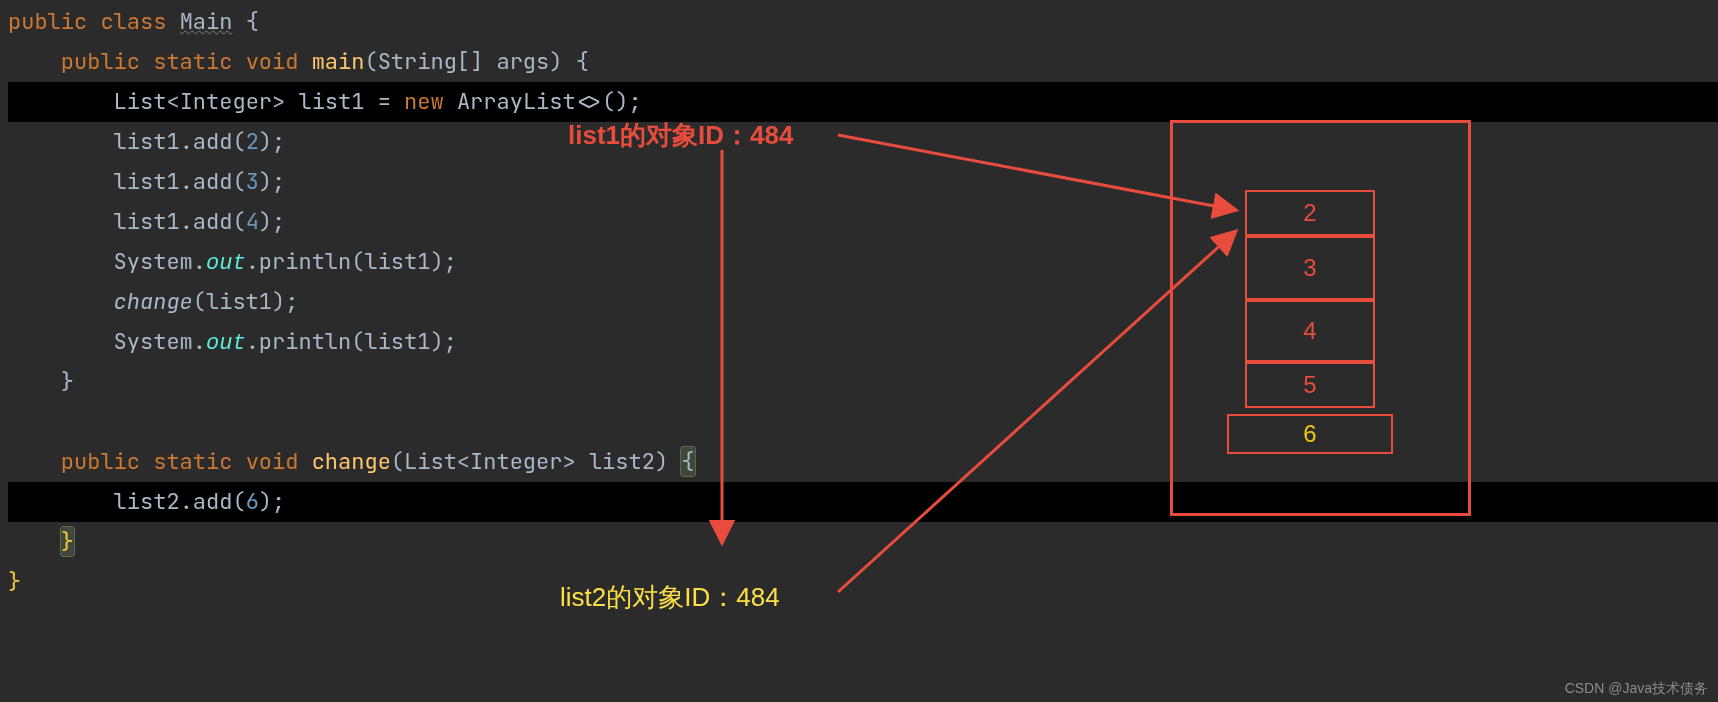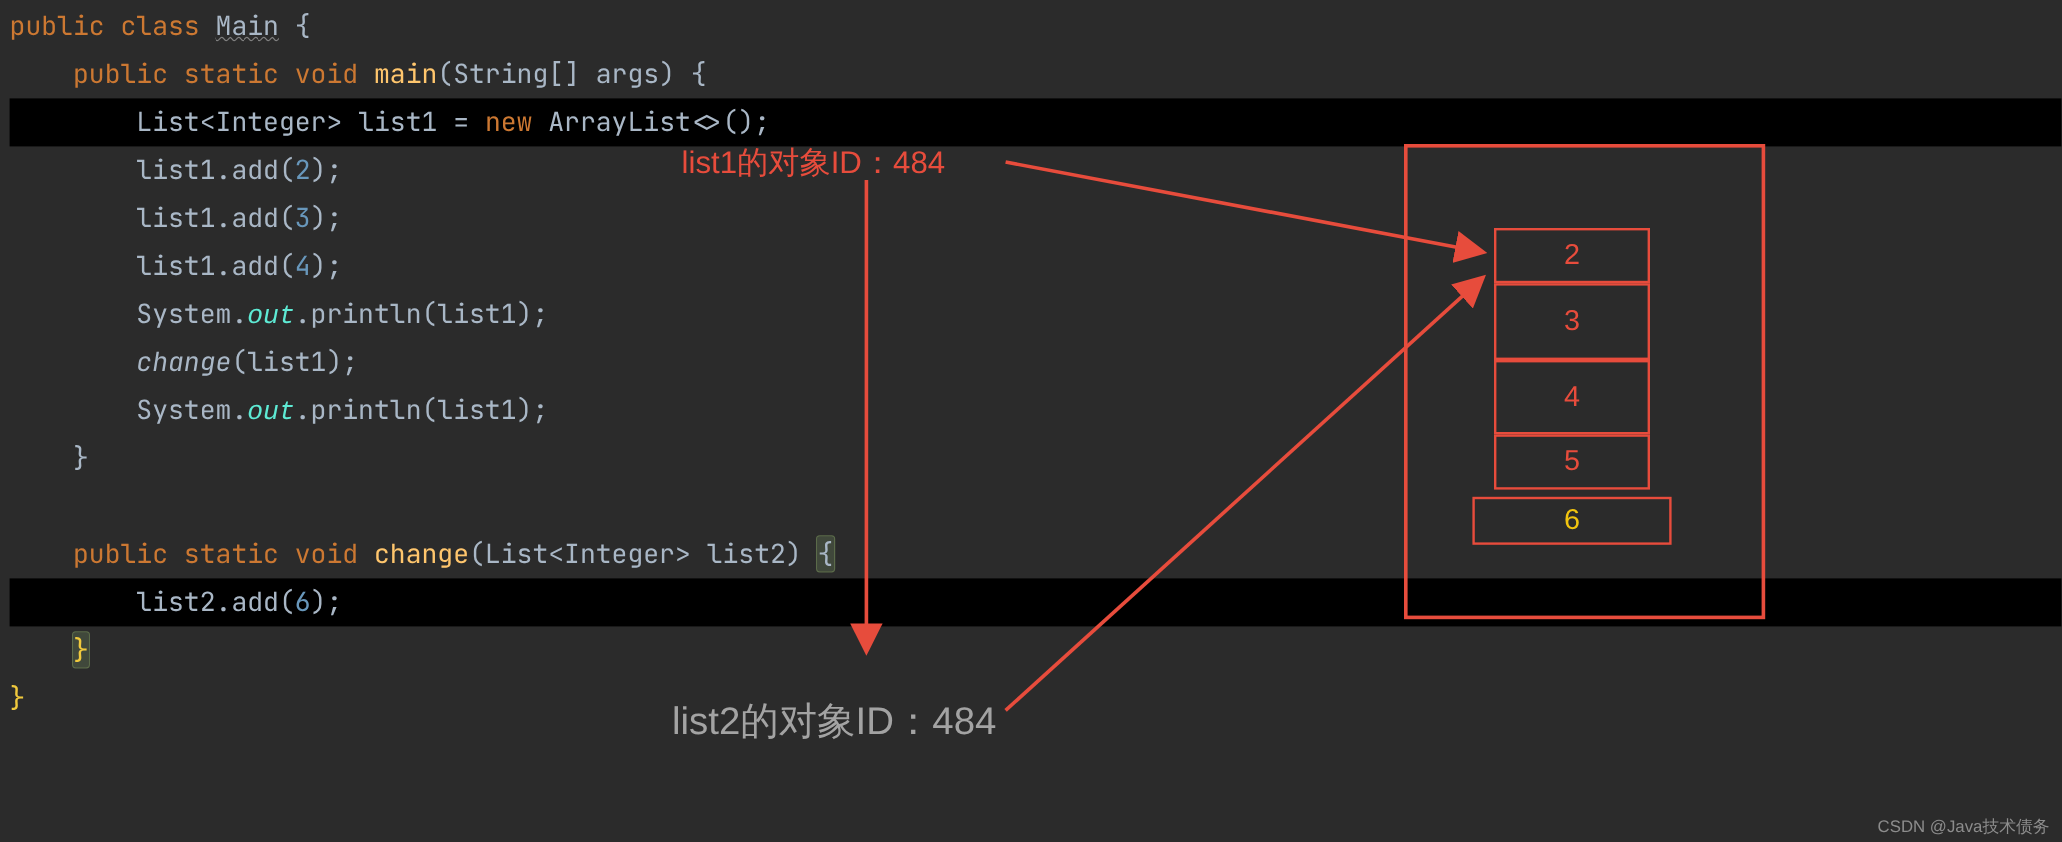--- a/index.html
+++ b/index.html
@@ -55,25 +55,26 @@
     position: absolute;
     top: 0; left: 0; width: 1718px; height: 702px;
     pointer-events: none;
   }
   .anno-red {
     color: #e74c3c;
     font-family: sans-serif;
     font-size: 26px;
     position: absolute;
     white-space: nowrap;
+    font-weight: bold;
   }
   .anno-yellow {
-    color: #a3a3a3;
+    color: #fde047;
     font-family: sans-serif;
-    font-size: 32px;
+    font-size: 26px;
     position: absolute;
     white-space: nowrap;
   }
   .box-outer {
     position: absolute;
     border: 3px solid #e74c3c;
   }
   .stack-table {
     position: absolute;
   }

